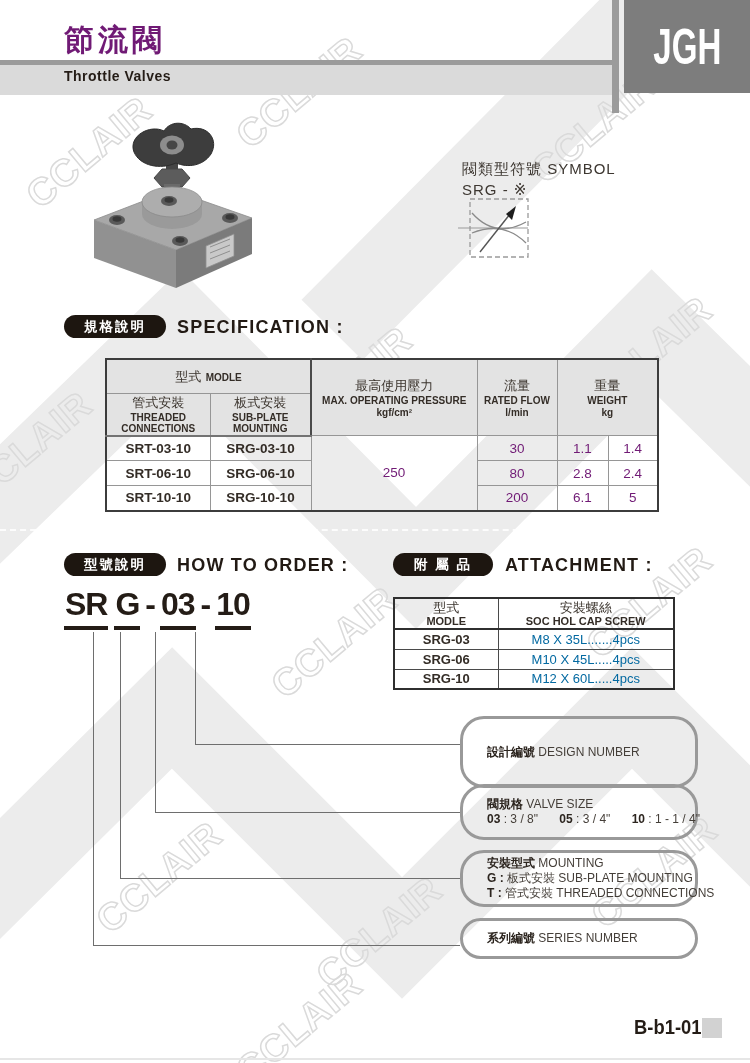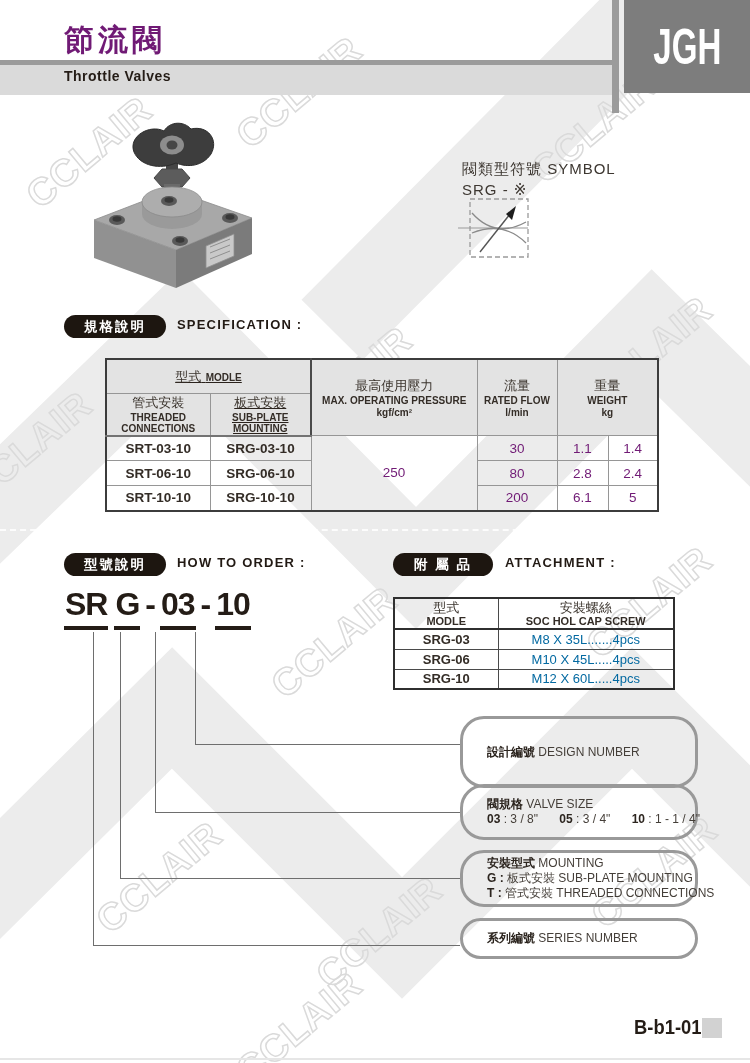--- a/index.html
+++ b/index.html
@@ -19,31 +19,31 @@
             display:flex;align-items:center;justify-content:center;}
   .logo-text{color:#ffffff;font-size:46px;font-weight:700;letter-spacing:0px;transform:scale(.72,1.08);}
   
   .sym-title{position:absolute;left:462px;top:160px;font-size:15px;color:#3d3731;letter-spacing:1px;z-index:2;}
   .sym-model{position:absolute;left:462px;top:181px;font-size:15px;color:#3d3731;letter-spacing:1px;z-index:2;}
   .sym-svg{position:absolute;left:456px;top:196px;z-index:2;}
   .photo{position:absolute;left:72px;top:118px;z-index:2;}
   
   .pill{position:absolute;height:23px;background:#1d1610;color:#fff;border-radius:13px;z-index:2;
         display:flex;align-items:center;justify-content:center;font-size:13.5px;font-weight:700;letter-spacing:2px;}
-  .heading{position:absolute;font-size:13px;font-weight:800;letter-spacing:1.2px;color:#221a14;z-index:2;}
+  .heading{position:absolute;font-size:18px;font-weight:800;letter-spacing:1.2px;color:#221a14;z-index:2;}
   
   .spec-table{position:absolute;left:105px;top:358px;border-collapse:collapse;table-layout:fixed;z-index:2;
               border:2px solid #3c3c3c;}
   .spec-table td{border:1px solid #969696;text-align:center;vertical-align:middle;padding:0;}
   .spec-table tr.h1 td,.spec-table tr.h2 td{background:#e3e3e3;}
   .spec-table tr.h1{height:34px;} .spec-table tr.h2{height:41px;}
   .spec-table tr.b{height:25px;background:transparent;}
   .cell-zh{font-size:13px;color:#3a332c;}
   .cell-en{font-size:10px;font-weight:700;color:#342d27;line-height:11.5px;}
-  .darkR{border-right:2px solid #4a4a4a !important;text-decoration:underline;}
+  .darkR{border-right:2px solid #4a4a4a !important;}
   .hd-bottom td{border-bottom:2px solid #737373;}
   .model-cell{font-size:13.5px;font-weight:700;color:#332c26;}
   .num-cell{font-size:13.5px;color:#701a75;}
   
   .att-table{position:absolute;left:393px;top:597px;border-collapse:collapse;table-layout:fixed;z-index:2;
              border:2px solid #2f2f2f;}
   .att-table td{border:1px solid #4a4a4a;text-align:center;vertical-align:middle;padding:0;}
   .att-table tr.h{height:31px;} .att-table tr.b{height:20px;}
   .att-table tr.h td{border-bottom:2px solid #2f2f2f;}
   .att-zh{font-size:13px;color:#3a332c;line-height:15px;}

